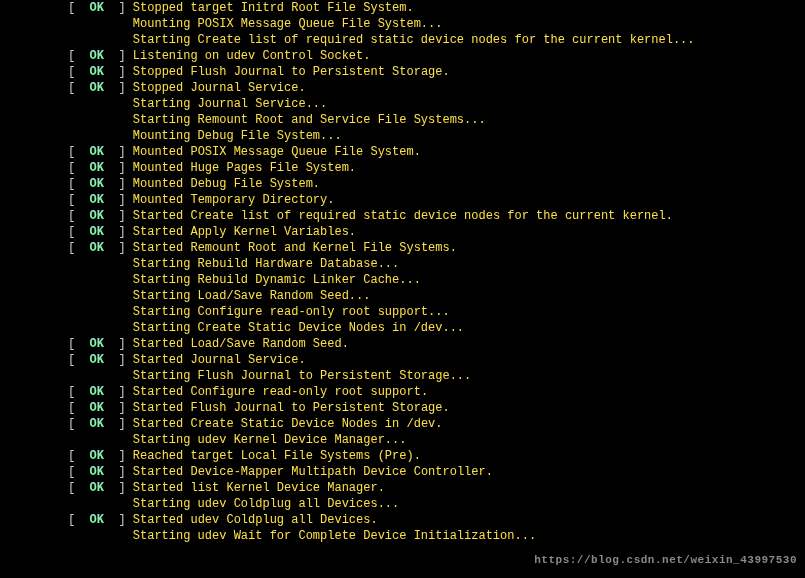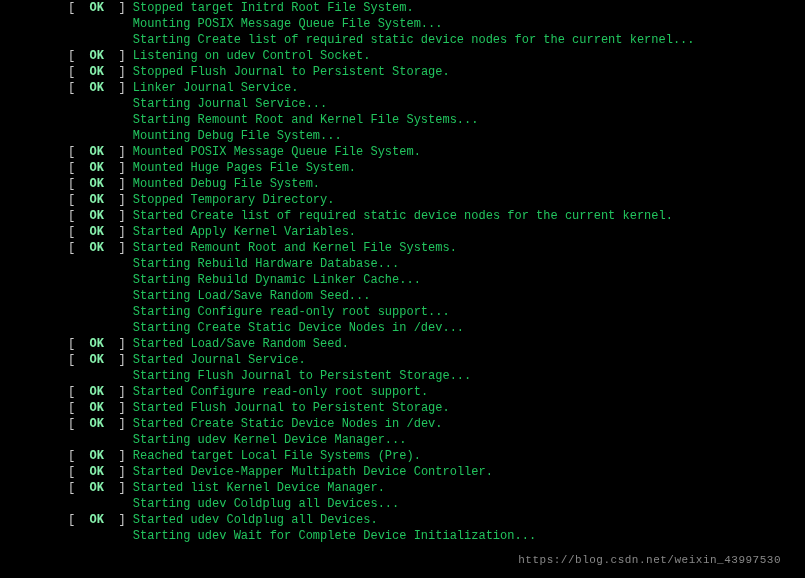--- a/index.html
+++ b/index.html
@@ -25,49 +25,50 @@
       display: block;
     }
     .bracket {
       color: #ccc;
     }
     .ok {
       color: #86efac;
       font-weight: bold;
     }
     .msg {
-      color: #22c55e;
+      color: #fde047;
       margin-top: 8px;
     }
     .watermark {
       position: absolute;
-      right: 24px;
+      right: 8px;
       bottom: 10px;
       color: #888;
       font-size: 11px;
       letter-spacing: 0.5px;
+      font-weight: bold;
     }
   </style>
 </head>
 <body>
 
 <div id="terminal">
     <div class="line"><span class="bracket">[  </span><span class="ok">OK</span><span class="bracket">  ] </span><span class="msg">Stopped target Initrd Root File System.</span></div>
     <div class="line"><span class="bracket">         </span><span class="msg">Mounting POSIX Message Queue File System...</span></div>
     <div class="line"><span class="bracket">         </span><span class="msg">Starting Create list of required static device nodes for the current kernel...</span></div>
     <div class="line"><span class="bracket">[  </span><span class="ok">OK</span><span class="bracket">  ] </span><span class="msg">Listening on udev Control Socket.</span></div>
     <div class="line"><span class="bracket">[  </span><span class="ok">OK</span><span class="bracket">  ] </span><span class="msg">Stopped Flush Journal to Persistent Storage.</span></div>
-    <div class="line"><span class="bracket">[  </span><span class="ok">OK</span><span class="bracket">  ] </span><span class="msg">Linker Journal Service.</span></div>
+    <div class="line"><span class="bracket">[  </span><span class="ok">OK</span><span class="bracket">  ] </span><span class="msg">Stopped Journal Service.</span></div>
     <div class="line"><span class="bracket">         </span><span class="msg">Starting Journal Service...</span></div>
-    <div class="line"><span class="bracket">         </span><span class="msg">Starting Remount Root and Kernel File Systems...</span></div>
+    <div class="line"><span class="bracket">         </span><span class="msg">Starting Remount Root and Service File Systems...</span></div>
     <div class="line"><span class="bracket">         </span><span class="msg">Mounting Debug File System...</span></div>
     <div class="line"><span class="bracket">[  </span><span class="ok">OK</span><span class="bracket">  ] </span><span class="msg">Mounted POSIX Message Queue File System.</span></div>
     <div class="line"><span class="bracket">[  </span><span class="ok">OK</span><span class="bracket">  ] </span><span class="msg">Mounted Huge Pages File System.</span></div>
     <div class="line"><span class="bracket">[  </span><span class="ok">OK</span><span class="bracket">  ] </span><span class="msg">Mounted Debug File System.</span></div>
-    <div class="line"><span class="bracket">[  </span><span class="ok">OK</span><span class="bracket">  ] </span><span class="msg">Stopped Temporary Directory.</span></div>
+    <div class="line"><span class="bracket">[  </span><span class="ok">OK</span><span class="bracket">  ] </span><span class="msg">Mounted Temporary Directory.</span></div>
     <div class="line"><span class="bracket">[  </span><span class="ok">OK</span><span class="bracket">  ] </span><span class="msg">Started Create list of required static device nodes for the current kernel.</span></div>
     <div class="line"><span class="bracket">[  </span><span class="ok">OK</span><span class="bracket">  ] </span><span class="msg">Started Apply Kernel Variables.</span></div>
     <div class="line"><span class="bracket">[  </span><span class="ok">OK</span><span class="bracket">  ] </span><span class="msg">Started Remount Root and Kernel File Systems.</span></div>
     <div class="line"><span class="bracket">         </span><span class="msg">Starting Rebuild Hardware Database...</span></div>
     <div class="line"><span class="bracket">         </span><span class="msg">Starting Rebuild Dynamic Linker Cache...</span></div>
     <div class="line"><span class="bracket">         </span><span class="msg">Starting Load/Save Random Seed...</span></div>
     <div class="line"><span class="bracket">         </span><span class="msg">Starting Configure read-only root support...</span></div>
     <div class="line"><span class="bracket">         </span><span class="msg">Starting Create Static Device Nodes in /dev...</span></div>
     <div class="line"><span class="bracket">[  </span><span class="ok">OK</span><span class="bracket">  ] </span><span class="msg">Started Load/Save Random Seed.</span></div>
     <div class="line"><span class="bracket">[  </span><span class="ok">OK</span><span class="bracket">  ] </span><span class="msg">Started Journal Service.</span></div>

